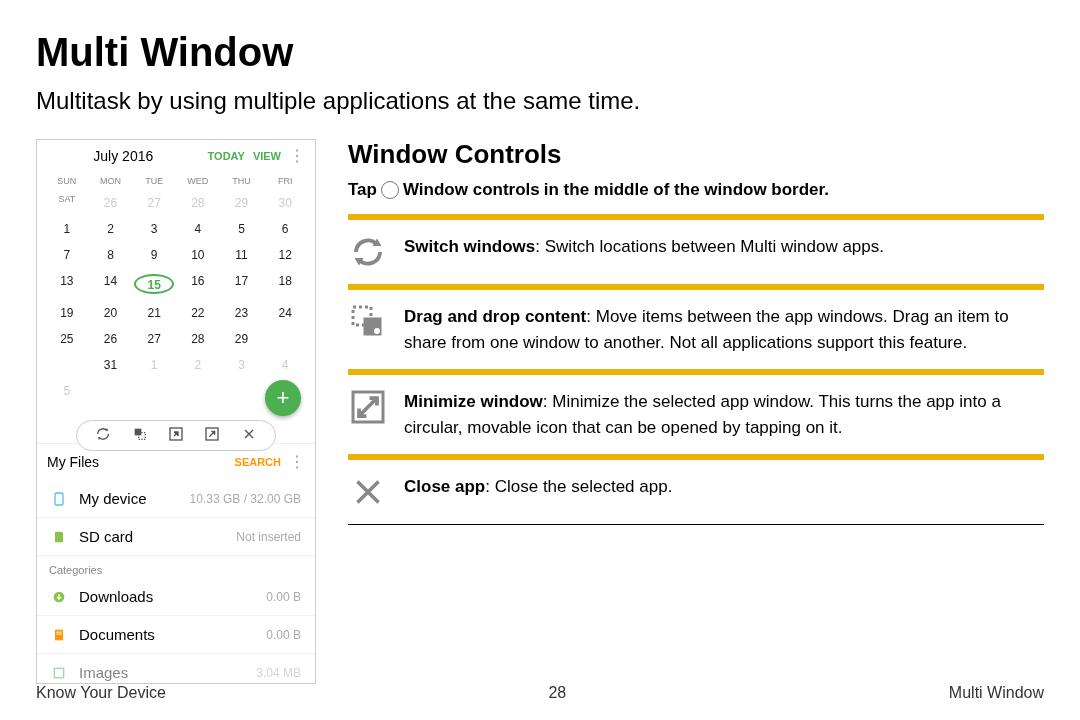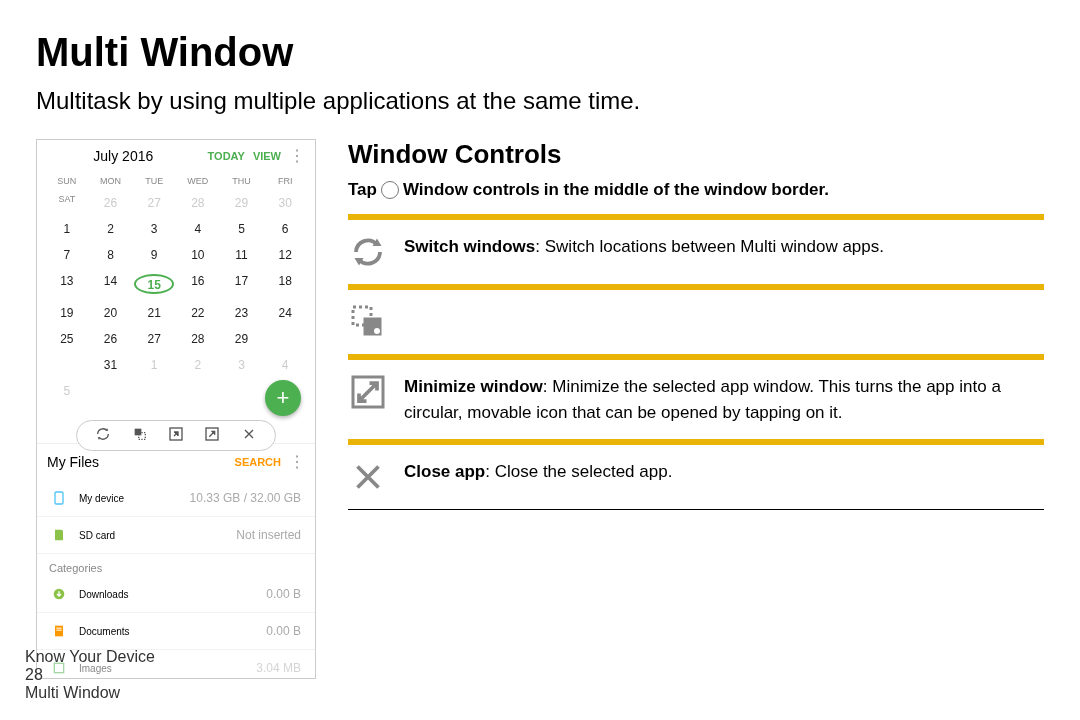--- a/index.html
+++ b/index.html
@@ -56,35 +56,35 @@
   z-index: 10;
 }
 .toolbar svg { width: 16px; height: 16px; }
 .files { border-top: 1px solid #eee; }
 .files-header { display: flex; align-items: center; padding: 10px; }
 .files-title { flex: 1; font-size: 14px; }
 .search-link { color: #ff9800; font-size: 11px; font-weight: 600; }
 .files-dots { color: #999; font-size: 16px; margin-left: 8px; line-height: 8px; }
 .file-row { display: flex; align-items: center; padding: 10px 14px; border-bottom: 1px solid #f2f2f2; }
 .file-icon { width: 16px; height: 16px; margin-right: 12px; }
-.file-name { flex: 1; font-size: 10px; }
+.file-name { flex: 1; font-size: 15px; }
 .file-meta { font-size: 12px; color: #aaa; }
 .cat-label { font-size: 11px; color: #888; padding: 8px 12px 2px 12px; }
 .right { flex: 1; }
 .section-title { font-size: 26px; font-weight: 700; margin-bottom: 10px; }
 .tap-line { font-size: 17px; margin-bottom: 14px; display: flex; align-items: center; flex-wrap: wrap; gap: 4px; font-weight: bold; }
 .tap-circle { display: inline-block; width: 18px; height: 18px; border: 1.5px solid #777; border-radius: 50%; vertical-align: middle; }
 .item-row { display: flex; gap: 16px; padding: 14px 0; border-top: 6px solid #eab308; align-items: flex-start; }
 .item-row:last-of-type { border-bottom: 1px solid #000; }
 .item-icon { width: 40px; flex-shrink: 0; display: flex; align-items: center; justify-content: center; }
 .item-text { font-size: 17px; line-height: 1.5; }
 .item-text b { font-weight: 700; }
 .footer {
-  position: absolute; bottom: 18px; left: 25px; right: 36px;
-  display: flex; justify-content: space-between; font-size: 16px; color: #333; flex-direction: column;
+  position: absolute; bottom: 18px; left: 36px; right: 36px;
+  display: flex; justify-content: space-between; font-size: 16px; color: #333;
 }
 </style>
 </head>
 <body>
 
 <h1 class="title">Multi Window</h1>
 <p class="subtitle">Multitask by using multiple applications at the same time.</p>
 
 <div class="content">
   <div class="device">
@@ -236,20 +236,21 @@
     </div>
 
     <div class="item-row">
       <div class="item-icon">
         <svg width="36" height="36" viewBox="0 0 24 24">
             <rect x="2" y="2" width="12" height="12" fill="none" stroke="#888" stroke-width="2" stroke-dasharray="2 2"></rect>
             <rect x="9" y="9" width="12" height="12" fill="#888"></rect>
             <circle cx="18" cy="18" r="2" fill="#fff"></circle>
           </svg>
       </div>
+      <div class="item-text"><b>Drag and drop content</b><span>: Move items between the app windows. Drag an item to share from one window to another. Not all applications support this feature.</span></div>
     </div>
 
     <div class="item-row">
       <div class="item-icon">
         <svg width="36" height="36" viewBox="0 0 24 24">
             <rect x="2" y="2" width="20" height="20" fill="none" stroke="#888" stroke-width="2"></rect>
             <path stroke="#888" stroke-width="2.5" fill="none" d="M6 18L18 6 M13 6h5v5 M11 18H6v-5"></path>
           </svg>
       </div>
       <div class="item-text"><b>Minimize window</b><span>: Minimize the selected app window. This turns the app into a circular, movable icon that can be opened by tapping on it.</span></div>

